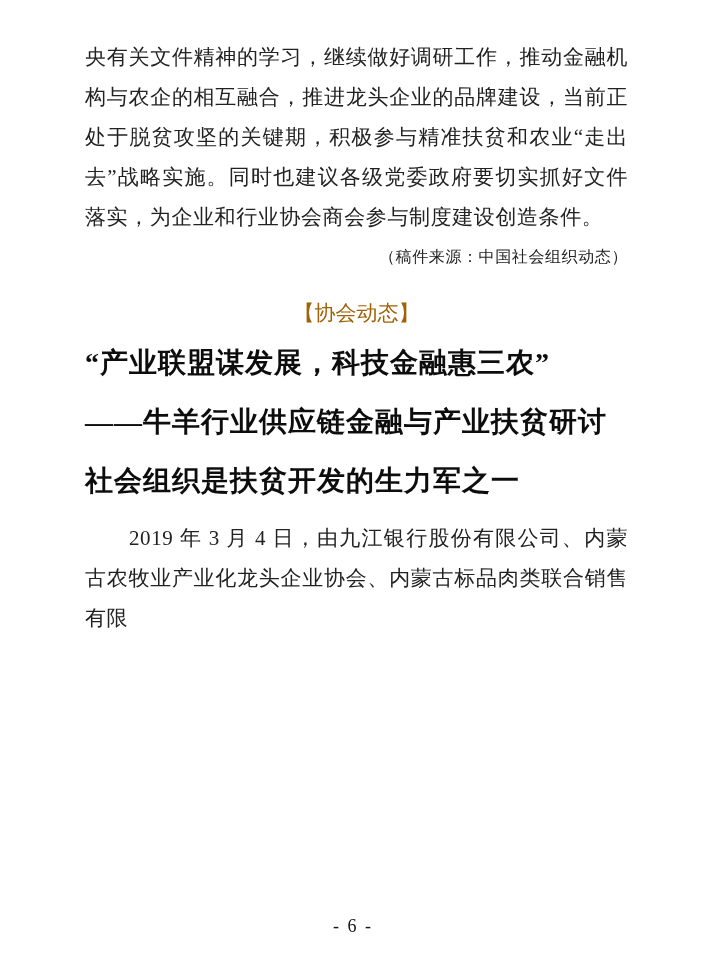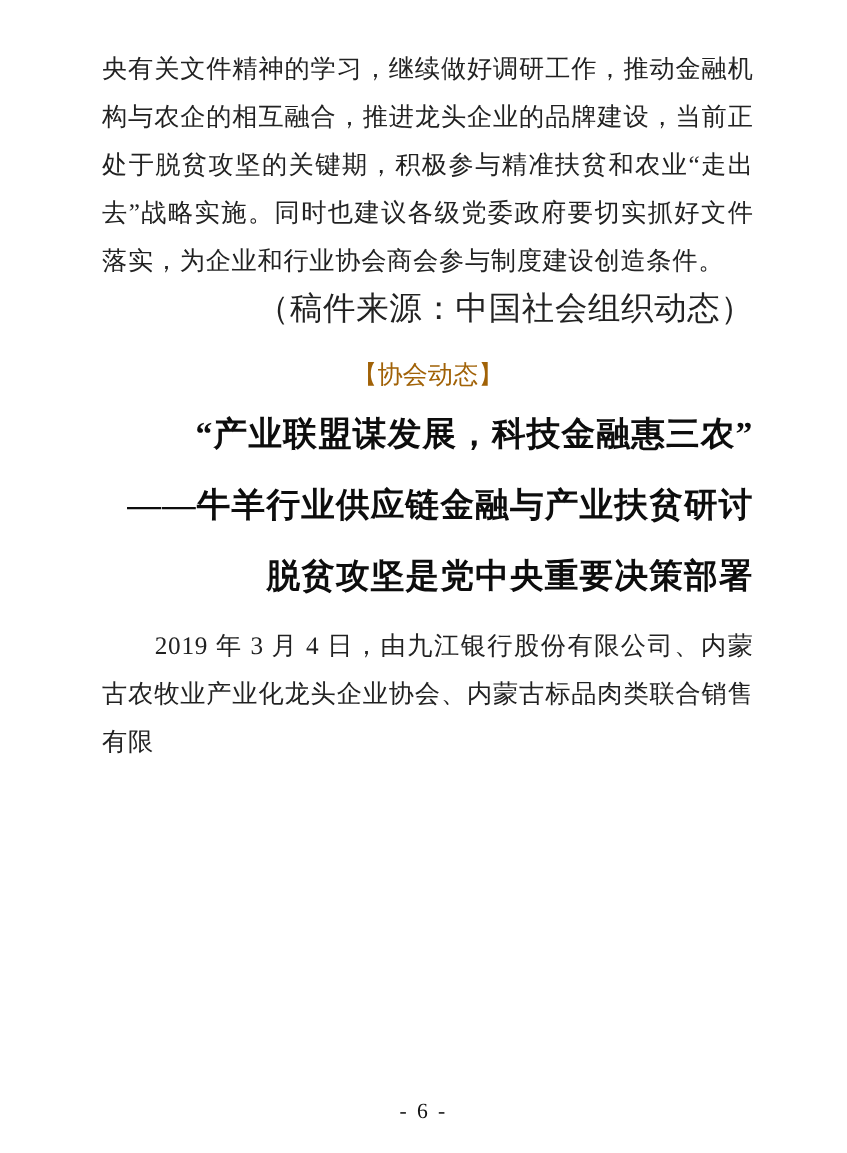--- a/index.html
+++ b/index.html
@@ -28,41 +28,41 @@
     line-height: 40px;
     text-align: justify;
     letter-spacing: 0.6px;
     color: #222222;
   }
   .body-para.indent {
     text-indent: 44px;
   }
   .source-line {
     margin: 0;
-    font-size: 27px;
+    font-size: 16px;
     line-height: 40px;
     text-align: right;
     letter-spacing: 0.6px;
     color: #222222;
   }
   .section-label {
     margin-top: 20px;
     font-family: "Liberation Sans", "DejaVu Sans", sans-serif;
     font-size: 21px;
     line-height: 32px;
     font-weight: 500;
     color: #a16207;
     text-align: center;
   }
   .article-title {
     margin: 4px 0 0 0;
     font-size: 28px;
     font-weight: bold;
     line-height: 59px;
-    text-align: right;
+    text-align: left;
     color: #0d0d0d;
     letter-spacing: 1px;
   }
   .title-line {
     display: block;
   }
   .article-body {
     margin-top: 8px;
   }
   .page-number {
@@ -86,21 +86,21 @@
     <p class="body-para">央有关文件精神的学习，继续做好调研工作，推动金融机构与农企的相互融合，推进龙头企业的品牌建设，当前正处于脱贫攻坚的关键期，积极参与精准扶贫和农业“走出去”战略实施。同时也建议各级党委政府要切实抓好文件落实，为企业和行业协会商会参与制度建设创造条件。</p>
 
 
     <p class="source-line">（稿件来源：中国社会组织动态）</p>
 
     <div class="section-label">【协会动态】</div>
 
     <h1 class="article-title">
       <span class="title-line">“产业联盟谋发展，科技金融惠三农”</span>
       <span class="title-line">——牛羊行业供应链金融与产业扶贫研讨</span>
-      <span class="title-line">脱贫攻坚是党中央重要决策部署</span>
+      <span class="title-line">社会组织是扶贫开发的生力军之一</span>
     </h1>
 
     <p class="body-para indent article-body">2019 年 3 月 4 日，由九江银行股份有限公司、内蒙古农牧业产业化龙头企业协会、内蒙古标品肉类联合销售有限</p>
 
   </div>
 
   <div class="page-number">- 6 -</div>
 </div>
 
 </body></html>

